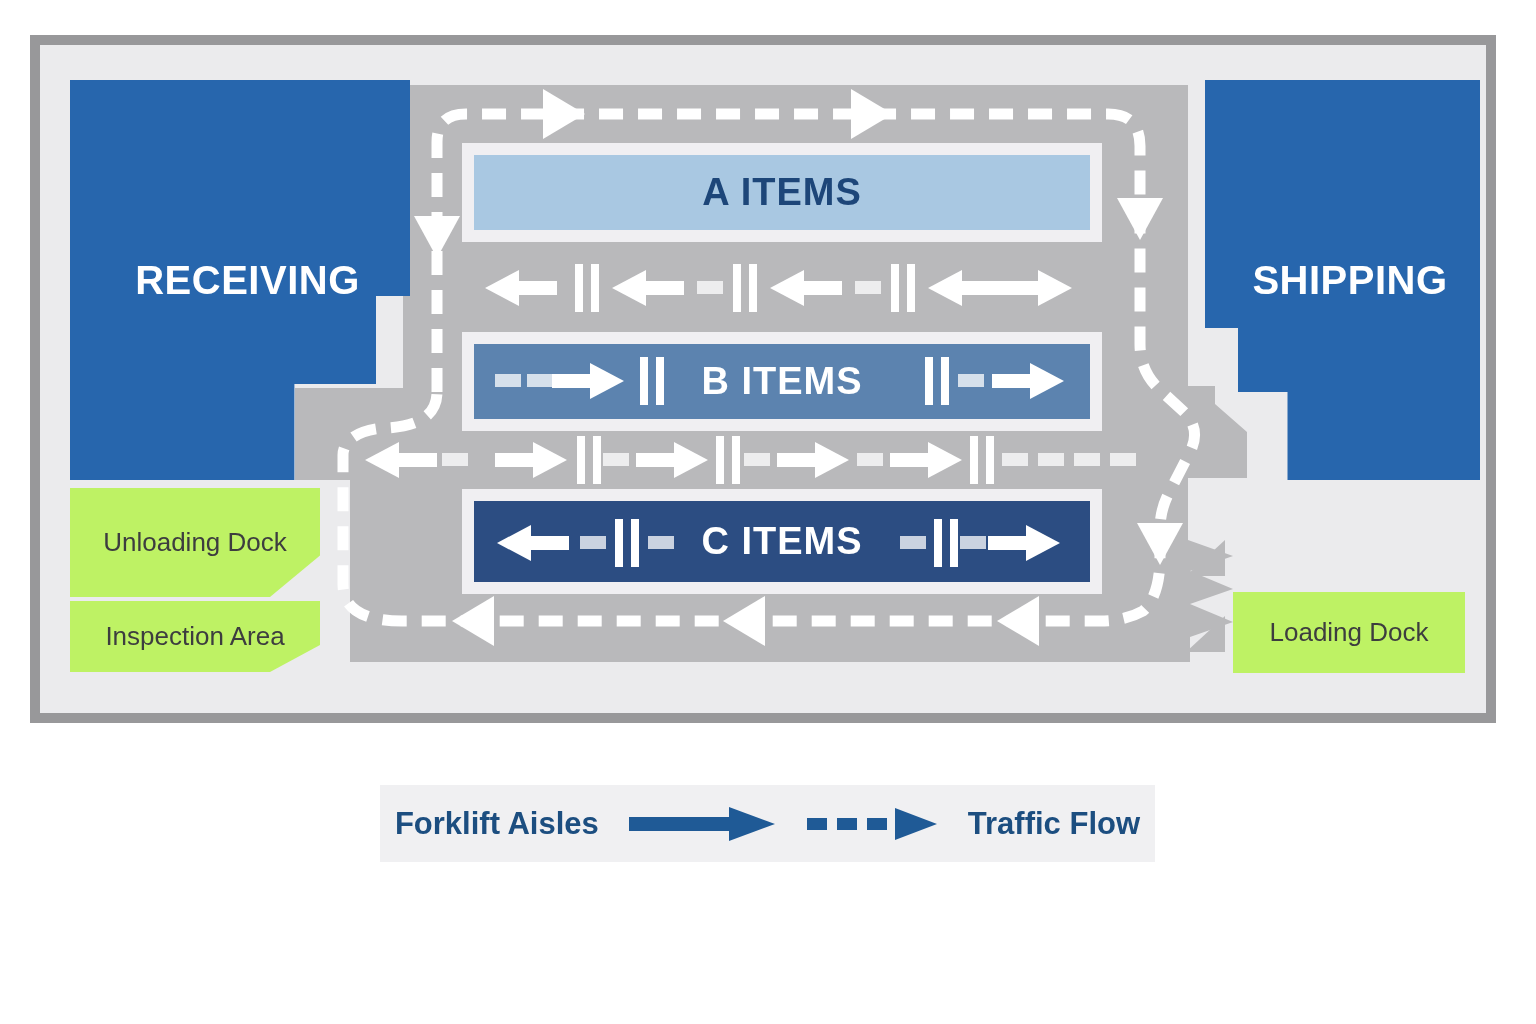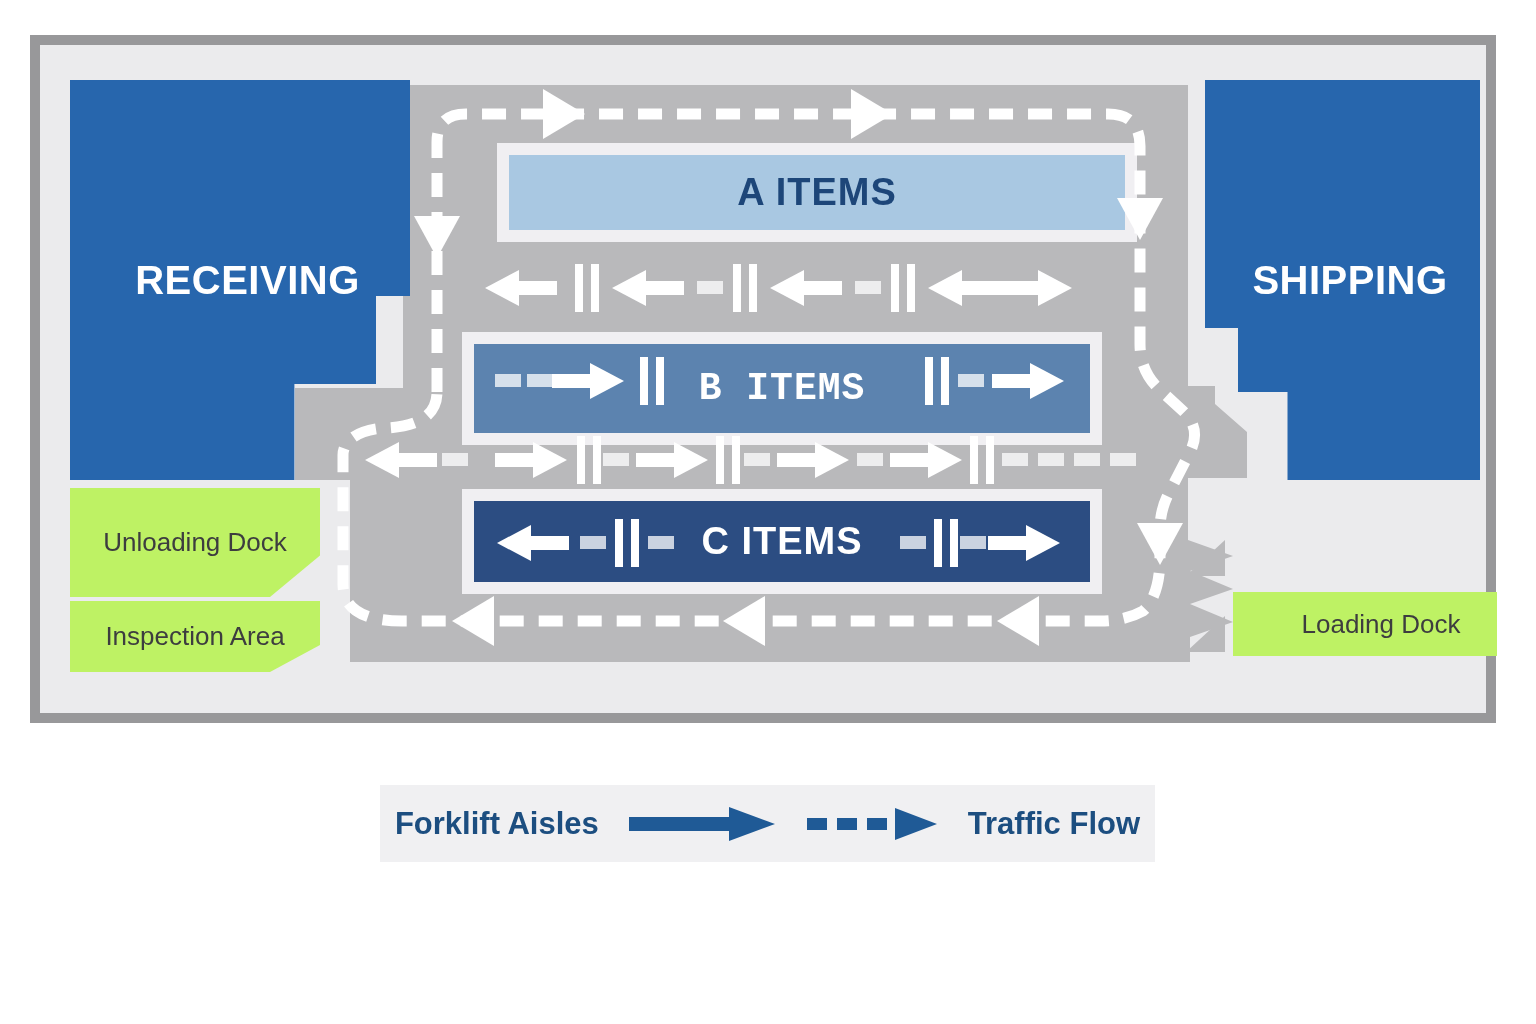--- a/index.html
+++ b/index.html
@@ -25,33 +25,33 @@
   .zone.shipping{
     left:1205px;top:80px;width:260px;height:400px;
     clip-path:polygon(0 0,100% 0,100% 100%,30% 100%,30% 78%,12% 78%,12% 62%,0 62%);
   }
   
   .bar{
     position:absolute;left:462px;width:640px;box-sizing:border-box;
     border:12px solid #f0eff2;display:flex;align-items:center;justify-content:center;
     font-weight:bold;font-size:38px;letter-spacing:1px;
   }
-  .bar.a{top:143px;height:99px;background:#a9c8e2;color:#1d4679;margin-left:35px;}
-  .bar.b{top:332px;height:113px;background:#5c83af;color:#ffffff;font-family:Liberation Mono, monospace;}
+  .bar.a{top:143px;height:99px;background:#a9c8e2;color:#1d4679;}
+  .bar.b{top:332px;height:99px;background:#5c83af;color:#ffffff;}
   .bar.c{top:489px;height:105px;background:#2c4d82;color:#ffffff;text-align:right;}
   
   .dock{
     position:absolute;background:#bef264;color:#3d3d3f;
     display:flex;align-items:center;justify-content:center;font-size:26px;
   }
   .dock.cut-right{clip-path:polygon(0 0,100% 0,100% 62%,80% 100%,0 100%);}
   .dock.unloading{left:70px;top:488px;width:250px;height:109px;}
   .dock.inspection{left:70px;top:601px;width:250px;height:71px;}
   .dock.packing{left:1233px;top:485px;width:232px;height:102px;}
-  .dock.loading{left:1233px;top:592px;width:232px;height:64px;padding-left:32px;}
+  .dock.loading{left:1233px;top:592px;width:232px;height:81px;}
   
   .legend{
     position:absolute;left:380px;top:785px;width:775px;height:77px;
     background:#f0f0f2;display:flex;align-items:center;justify-content:center;gap:28px;
     color:#1c4e80;font-size:31px;font-weight:600;
   }
   .legend svg{display:block;}
 </style>
 </head>
 <body>

